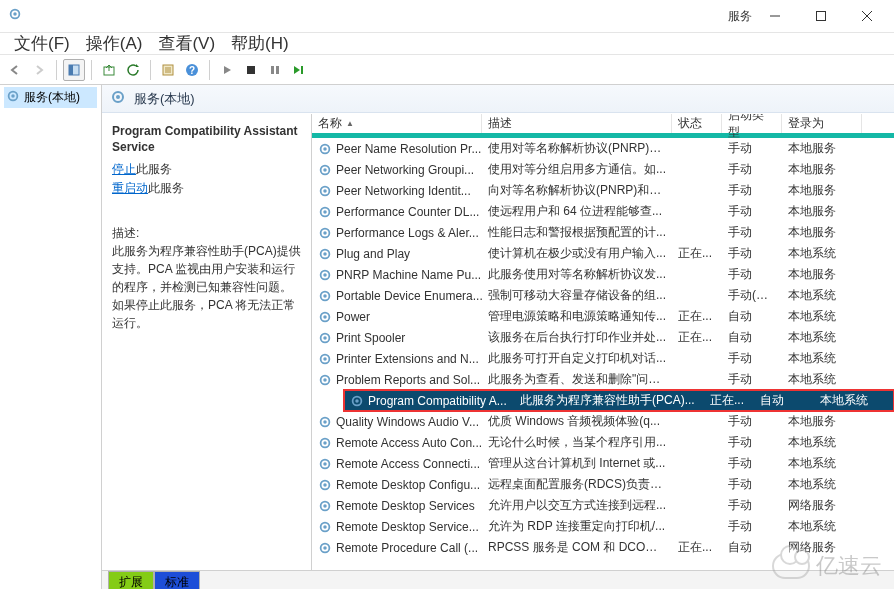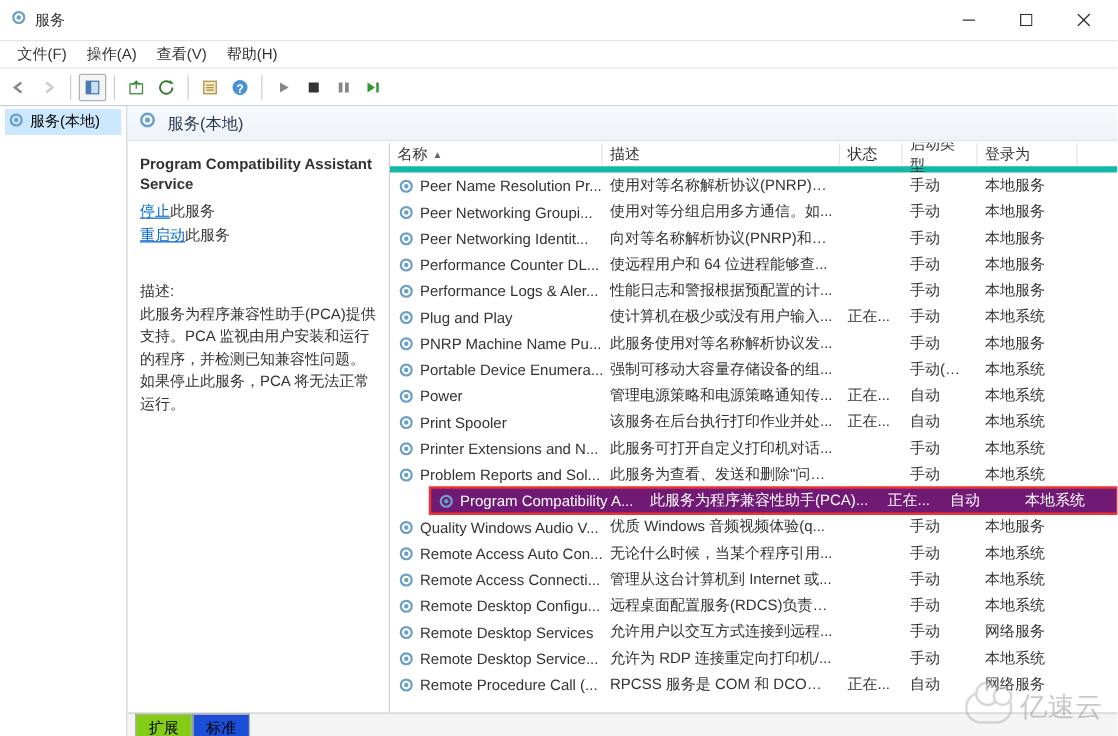--- a/index.html
+++ b/index.html
@@ -1,23 +1,23 @@
 <!DOCTYPE html>
 <html><head>
 <meta charset="utf-8">
 <style>
   * { box-sizing: border-box; margin: 0; padding: 0; font-family: "Microsoft YaHei", "Segoe UI", sans-serif; }
   body { width: 894px; height: 589px; background: #fff; overflow: hidden; position: relative; }
-  .titlebar { height: 30px; display: flex; align-items: center; padding: 16px 4px; border-bottom: 1px solid #e5e5e5; }
+  .titlebar { height: 30px; display: flex; align-items: center; padding: 16px 4px; border-bottom: 1px solid #e5e5e5; text-align: right; }
   .titlebar .icon-gear { margin: 0 6px 0 4px; }
   .titlebar .title { font-size: 12px; flex: 1; color: #333; }
   .win-btns { display:flex; height:100%; }
   .win-btn { width: 46px; height: 100%; display:flex; align-items:center; justify-content:center; font-size: 12px; color:#333; }
   .win-btn svg { stroke:#333; }
-  .menubar { height: 22px; display:flex; align-items:center; padding: 0 6px; font-size: 12px; color:#333; border-bottom: 1px solid #e5e5e5; }
+  .menubar { height: 22px; display:flex; align-items:center; padding: 0 6px; font-size: 17px; color:#333; border-bottom: 1px solid #e5e5e5; }
   .menu-item { padding: 2px 8px; }
   .toolbar { height: 30px; border-bottom: 1px solid #d0d0d0; display:flex; align-items:center; padding: 0 4px; gap:2px; }
   .tb-sep { width:1px; height:20px; background:#d0d0d0; margin:0 4px; }
   .tb-btn { width:22px; height:22px; display:flex; align-items:center; justify-content:center; border:1px solid transparent; border-radius:2px; }
   .tb-btn.boxed { border-color:#b0b0b0; background:#f4f4f4; }
   .main { display:flex; height: calc(589px - 30px - 22px - 30px); }
   .left-panel { width: 112px; border-right:1px solid #d0d0d0; padding: 2px 4px; }
   .tree-item { display:flex; align-items:center; gap:4px; font-size:12px; padding:2px 2px; background:#cce8ff; }
   .right-panel { flex:1; display:flex; flex-direction:column; position:relative; }
   .header-band { height: 28px; background: linear-gradient(#f6f9fd,#eef3f9); border-bottom:1px solid #d9e3ef; display:flex; align-items:center; padding:0 8px; gap:8px; }
@@ -39,21 +39,21 @@
   .col-logon { width:80px; }
   .sort-caret { font-size:8px; color:#666; }
   .list-body { font-size:12px; }
   .row { display:flex; height:21px; align-items:center; }
   .row .cell { padding: 0 6px; white-space:nowrap; overflow:hidden; text-overflow:ellipsis; color:#333; }
   .row .cell.name { width:170px; display:flex; align-items:center; gap:4px; }
   .row .cell.desc { width:190px; }
   .row .cell.status { width:50px; }
   .row .cell.start { width:60px; }
   .row .cell.logon { width:80px; }
-  .row.selected { background:#701a75;margin-left:32px; }
+  .row.selected { background:#0c4a6e;margin-left:32px; }
   .row.selected .cell { color:#fff; }
   .row.highlighted { outline:2px solid #e33; outline-offset:-1px; }
   .gear-icon { width:14px; height:14px; display:inline-block; }
   .tabs { height:22px; border-top:1px solid #d0d0d0; display:flex; align-items:flex-end; padding-left:6px; font-size:12px; gap:0; background:#f4f4f4; }
   .tab { padding:2px 10px; border:1px solid #b0b0b0; border-bottom:none; background:#84cc16; position:relative; top:1px; }
   .tab.inactive { background:#1d4ed8; }
   .watermark { position:absolute; right:12px; bottom:8px; opacity:0.45; display:flex; align-items:center; gap:6px; font-size:22px; color:#888; }
   .watermark .cloud { width:38px; height:26px; border:2px solid #aaa; border-radius:18px 18px 18px 18px; position:relative; }
   .watermark .cloud::before { content:""; position:absolute; width:16px; height:16px; border:2px solid #aaa; border-radius:50%; top:-10px; left:6px; background:#fff; }
   .watermark .cloud::after { content:""; position:absolute; width:12px; height:12px; border:2px solid #aaa; border-radius:50%; top:-6px; left:20px; background:#fff; }

